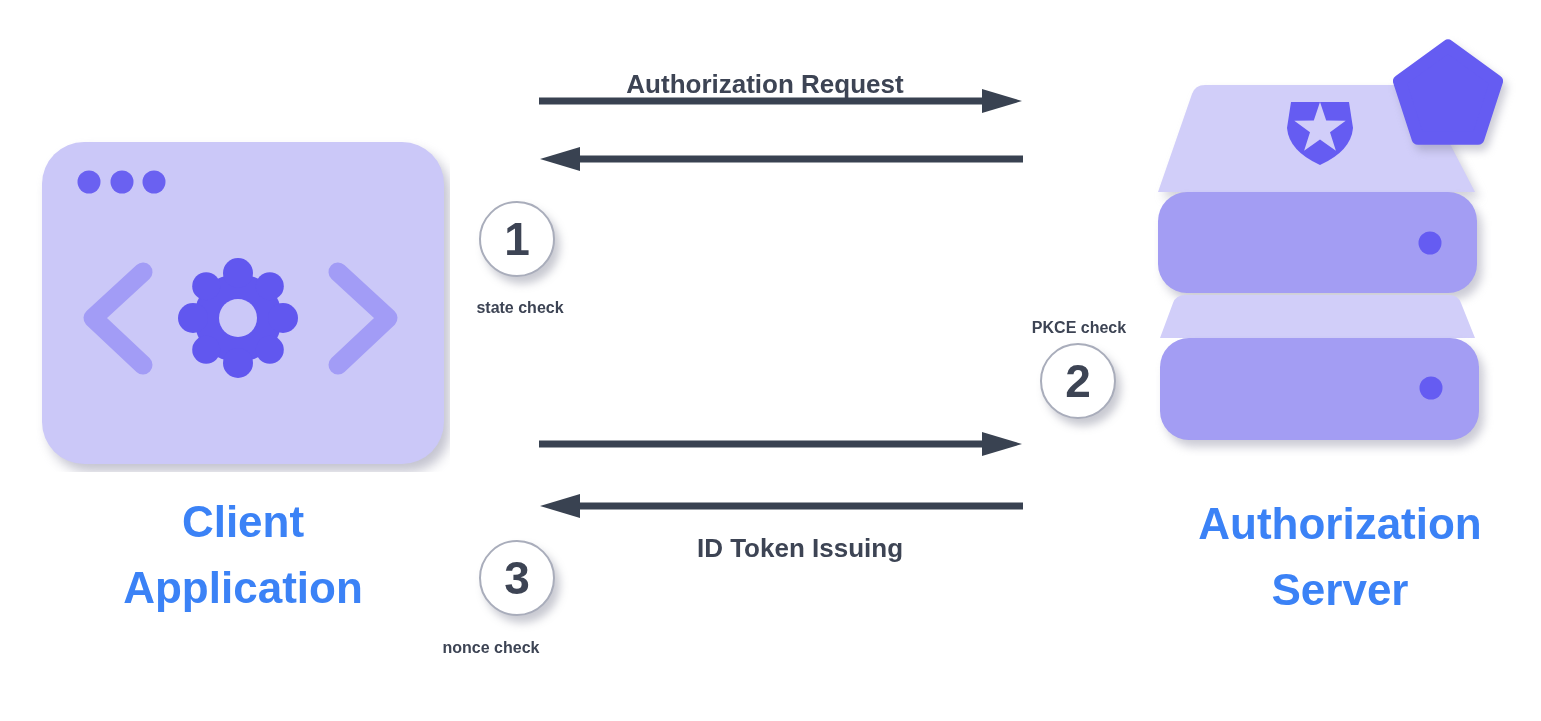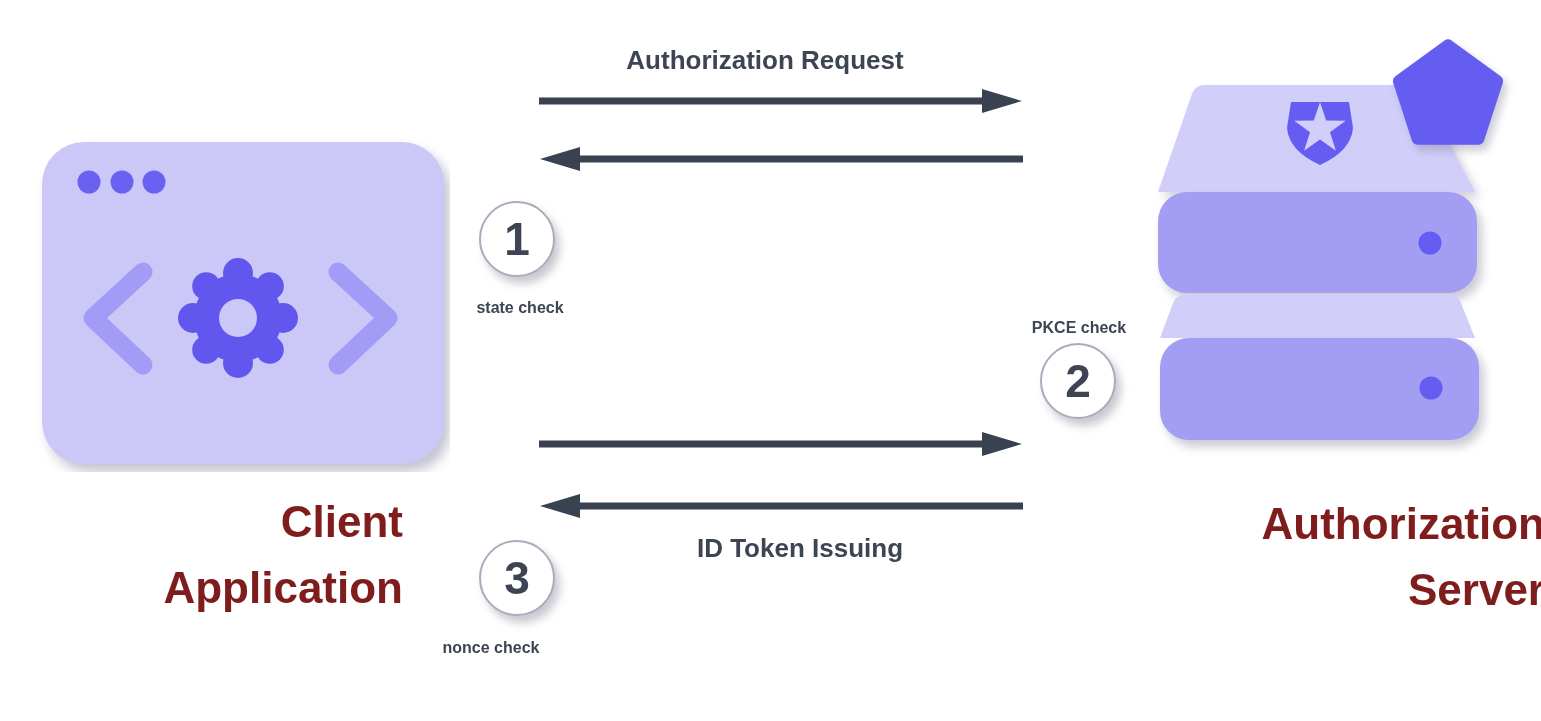--- a/index.html
+++ b/index.html
@@ -10,21 +10,21 @@
   .abs{position:absolute;}
   .center{transform:translate(-50%,-50%);}
   .arrow-label{
     font-size:26px;font-weight:bold;color:#3d4454;white-space:nowrap;
     text-align:center;
   }
   .check-label{
     font-size:16px;font-weight:bold;color:#3d4454;white-space:nowrap;text-align:center;
   }
   .entity-label{
-    font-size:44px;font-weight:bold;color:#7f1d1d;line-height:66px;text-align:right;
+    font-size:44px;font-weight:bold;color:#3b82f6;line-height:66px;text-align:center;
   }
   .step-circle{
     width:72px;height:72px;border-radius:50%;background:#ffffff;
     border:2px solid #a9adbb;
     box-shadow:5px 7px 9px rgba(110,112,134,.38);
     display:flex;align-items:center;justify-content:center;
   }
   .step-number{
     font-size:46px;font-weight:bold;color:#3d4454;line-height:1;
   }
@@ -105,21 +105,21 @@
   <svg class="abs arrow-svg" style="left:539px;top:430px;" width="484" height="28" viewBox="0 0 484 28">
     <line x1="0" y1="14" x2="447" y2="14" stroke="#394251" stroke-width="7"></line>
     <polygon points="443,2 483,14 443,26" fill="#394251"></polygon>
   </svg>
 
   <svg class="abs arrow-svg" style="left:539px;top:492px;" width="484" height="28" viewBox="0 0 484 28">
     <line x1="37" y1="14" x2="484" y2="14" stroke="#394251" stroke-width="7"></line>
     <polygon points="41,2 1,14 41,26" fill="#394251"></polygon>
   </svg>
 
-  <div class="abs center arrow-label" style="left:765px;top:60px;">Authorization Request</div>
+  <div class="abs center arrow-label" style="left:765px;top:84px;">Authorization Request</div>
 
 
 
   <div class="abs center arrow-label" style="left:800px;top:548px;">ID Token Issuing</div>
 
   <div class="abs center step-circle" style="left:517px;top:239px;">
     <span class="step-number">1</span>
   </div>
   <div class="abs center check-label" style="left:520px;top:308px;">state check</div>
 

